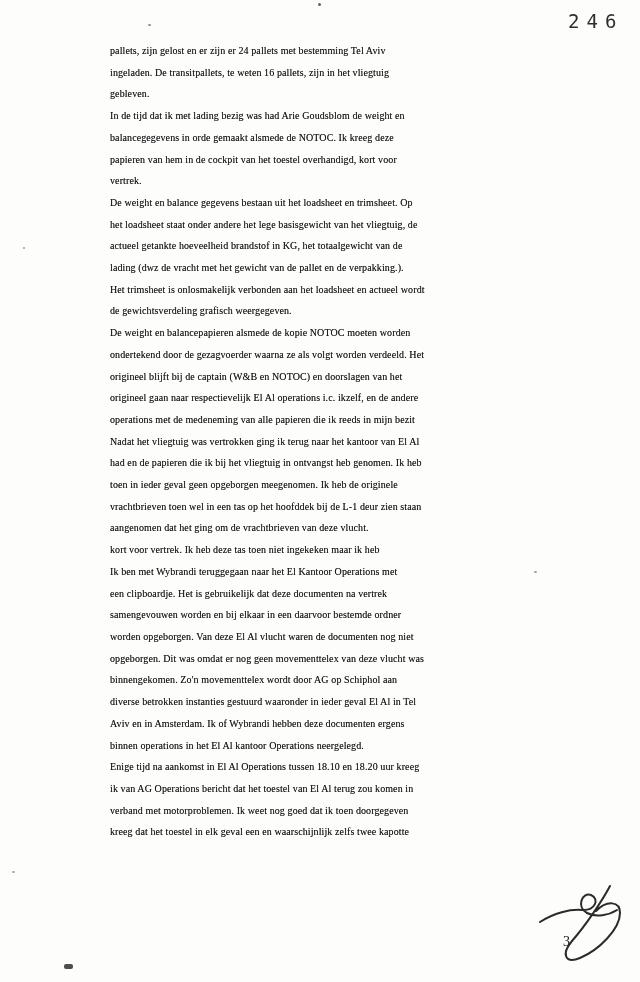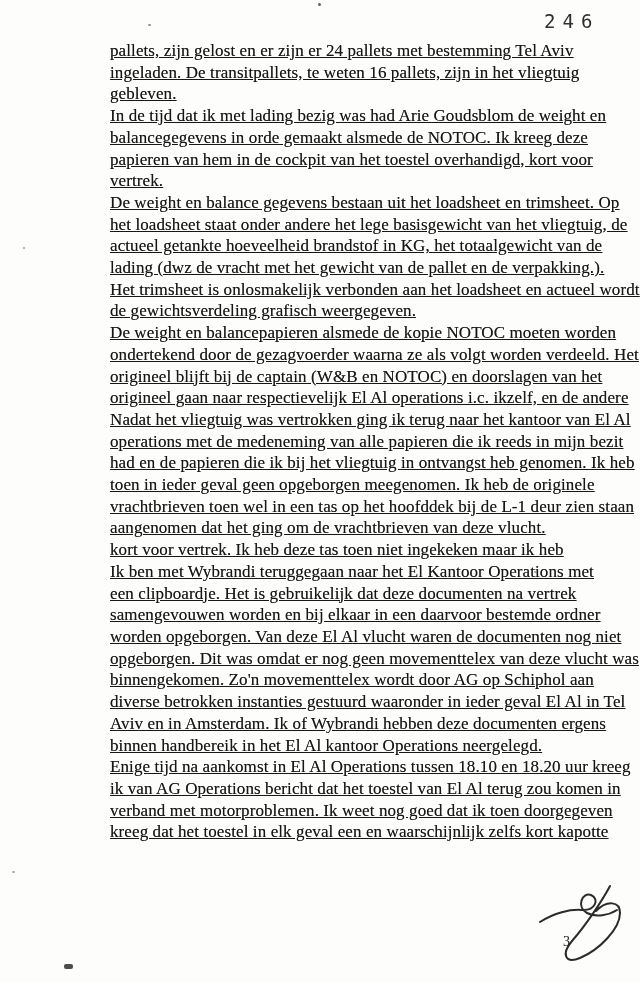--- a/index.html
+++ b/index.html
@@ -11,41 +11,40 @@
     position: relative;
     width: 640px;
     height: 982px;
     background: #fdfdfc;
     overflow: hidden;
     font-family: "Liberation Serif", serif;
     color: #161616;
   }
   .stamp {
     position: absolute;
-    left: 544px;
+    left: 568px;
     top: 10px;
     font-family: "DejaVu Sans Mono", monospace;
     font-size: 19px;
     letter-spacing: 7px;
     color: #2f2f2f;
     font-weight: 500;
   }
   .textblock {
     position: absolute;
     left: 110px;
     top: 40px;
     width: 486px;
   }
   .tline {
-    font-size: 17px;
+    font-size: 10px;
     line-height: 21.7px;
     white-space: nowrap;
     letter-spacing: 0.1px;
     text-shadow: 0 0 0.5px rgba(20,20,20,0.55);
-    text-decoration: underline;
   }
   .signature {
     position: absolute;
     left: 536px;
     top: 884px;
     width: 96px;
     height: 88px;
   }
   .pagenum {
     position: absolute;
@@ -84,40 +83,40 @@
       <div class="tline">De weight en balance gegevens bestaan uit het loadsheet en trimsheet. Op</div>
       <div class="tline">het loadsheet staat onder andere het lege basisgewicht van het vliegtuig, de</div>
       <div class="tline">actueel getankte hoeveelheid brandstof in KG, het totaalgewicht van de</div>
       <div class="tline">lading (dwz de vracht met het gewicht van de pallet en de verpakking.).</div>
       <div class="tline">Het trimsheet is onlosmakelijk verbonden aan het loadsheet en actueel wordt</div>
       <div class="tline">de gewichtsverdeling grafisch weergegeven.</div>
       <div class="tline">De weight en balancepapieren alsmede de kopie NOTOC moeten worden</div>
       <div class="tline">ondertekend door de gezagvoerder waarna ze als volgt worden verdeeld. Het</div>
       <div class="tline">origineel blijft bij de captain (W&amp;B en NOTOC) en doorslagen van het</div>
       <div class="tline">origineel gaan naar respectievelijk El Al operations i.c. ikzelf, en de andere</div>
+      <div class="tline">operations met de medeneming van alle papieren die ik reeds in mijn bezit</div>
       <div class="tline">Nadat het vliegtuig was vertrokken ging ik terug naar het kantoor van El Al</div>
-      <div class="tline">operations met de medeneming van alle papieren die ik reeds in mijn bezit</div>
       <div class="tline">had en de papieren die ik bij het vliegtuig in ontvangst heb genomen. Ik heb</div>
       <div class="tline">toen in ieder geval geen opgeborgen meegenomen. Ik heb de originele</div>
       <div class="tline">vrachtbrieven toen wel in een tas op het hoofddek bij de L-1 deur zien staan</div>
       <div class="tline">aangenomen dat het ging om de vrachtbrieven van deze vlucht.</div>
       <div class="tline">kort voor vertrek. Ik heb deze tas toen niet ingekeken maar ik heb</div>
       <div class="tline">Ik ben met Wybrandi teruggegaan naar het El Kantoor Operations met</div>
       <div class="tline">een clipboardje. Het is gebruikelijk dat deze documenten na vertrek</div>
       <div class="tline">samengevouwen worden en bij elkaar in een daarvoor bestemde ordner</div>
       <div class="tline">worden opgeborgen. Van deze El Al vlucht waren de documenten nog niet</div>
       <div class="tline">opgeborgen. Dit was omdat er nog geen movementtelex van deze vlucht was</div>
       <div class="tline">binnengekomen. Zo'n movementtelex wordt door AG op Schiphol aan</div>
       <div class="tline">diverse betrokken instanties gestuurd waaronder in ieder geval El Al in Tel</div>
       <div class="tline">Aviv en in Amsterdam. Ik of Wybrandi hebben deze documenten ergens</div>
-      <div class="tline">binnen handbereik in het El Al kantoor Operations neergelegd.</div>
+      <div class="tline">binnen operations in het El Al kantoor Operations neergelegd.</div>
       <div class="tline">Enige tijd na aankomst in El Al Operations tussen 18.10 en 18.20 uur kreeg</div>
       <div class="tline">ik van AG Operations bericht dat het toestel van El Al terug zou komen in</div>
       <div class="tline">verband met motorproblemen. Ik weet nog goed dat ik toen doorgegeven</div>
-      <div class="tline">kreeg dat het toestel in elk geval een en waarschijnlijk zelfs kort kapotte</div>
+      <div class="tline">kreeg dat het toestel in elk geval een en waarschijnlijk zelfs twee kapotte</div>
     </div>
 
   <svg class="signature" viewBox="0 0 96 88" fill="none" stroke="#2b2b2b" stroke-width="2" stroke-linecap="round">
     <path d="M4 38 C18 29 34 25 46 26 C59 27 64 15 55 11 C46 8 40 23 51 29 C60 34 73 31 81 26"></path>
     <path d="M74 2 C66 17 50 41 36 57 C25 70 29 80 44 74 C63 66 84 45 84 29 C84 17 71 16 60 27"></path>
   </svg>
 
   <div class="pagenum">3</div>
 
   <div class="speck s1"></div>

